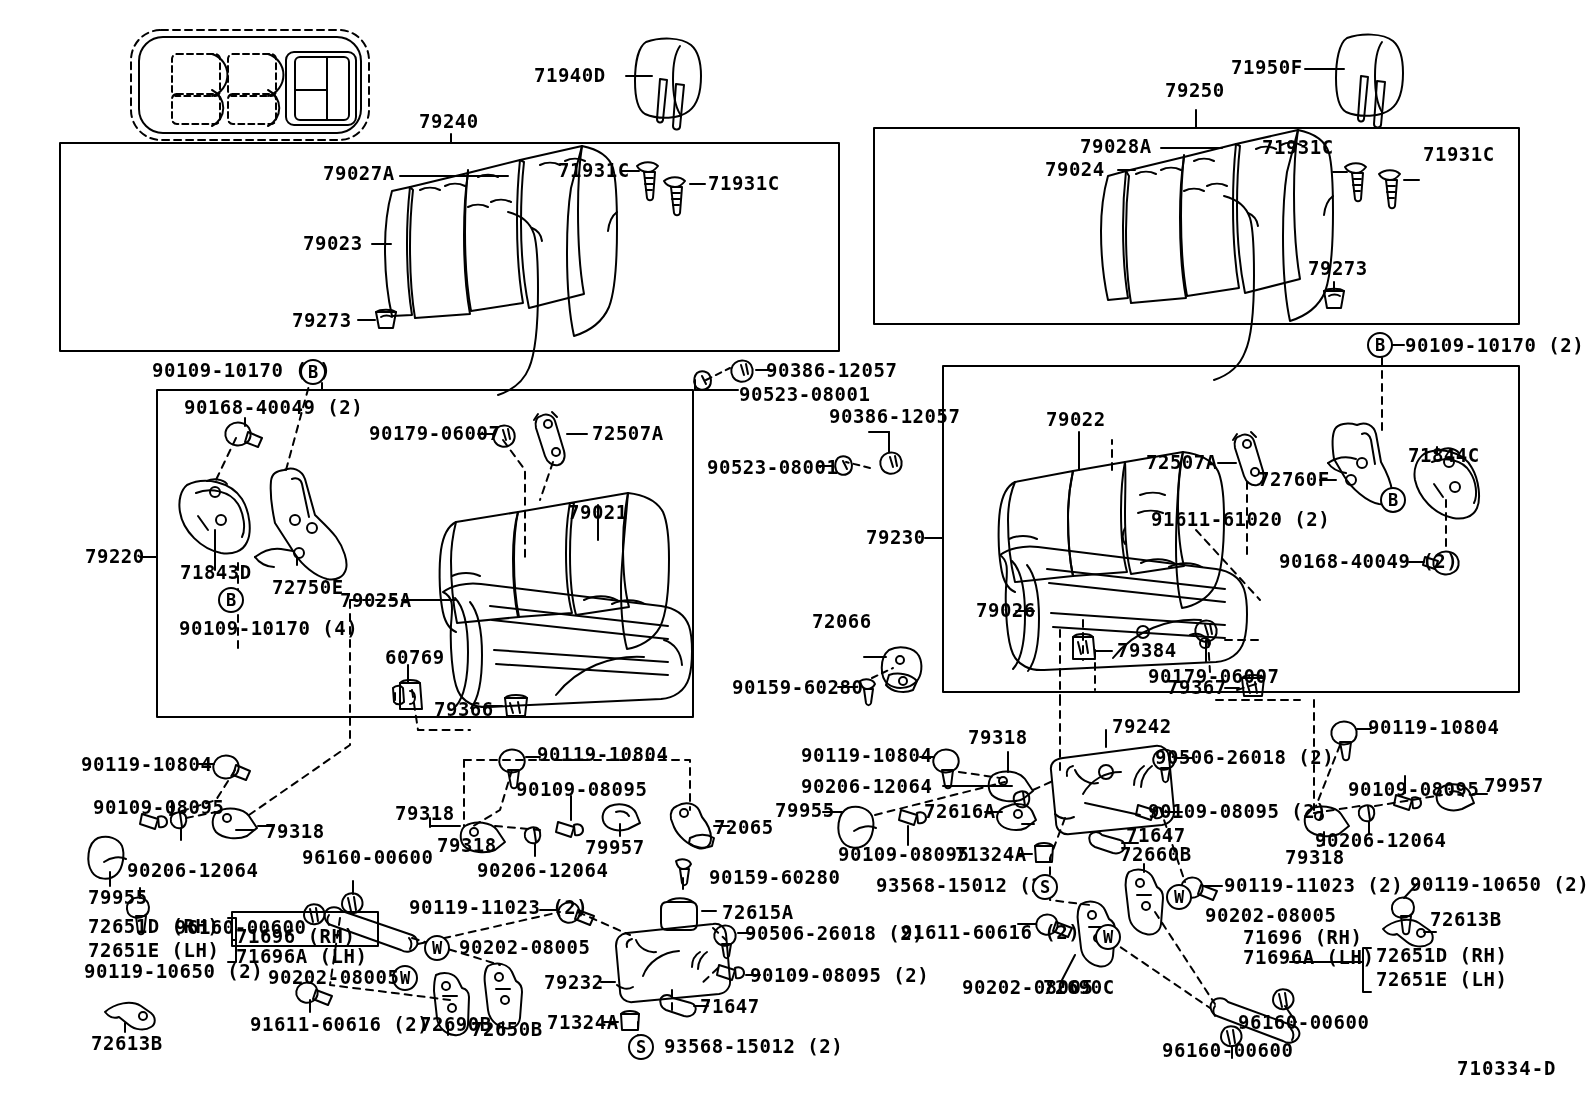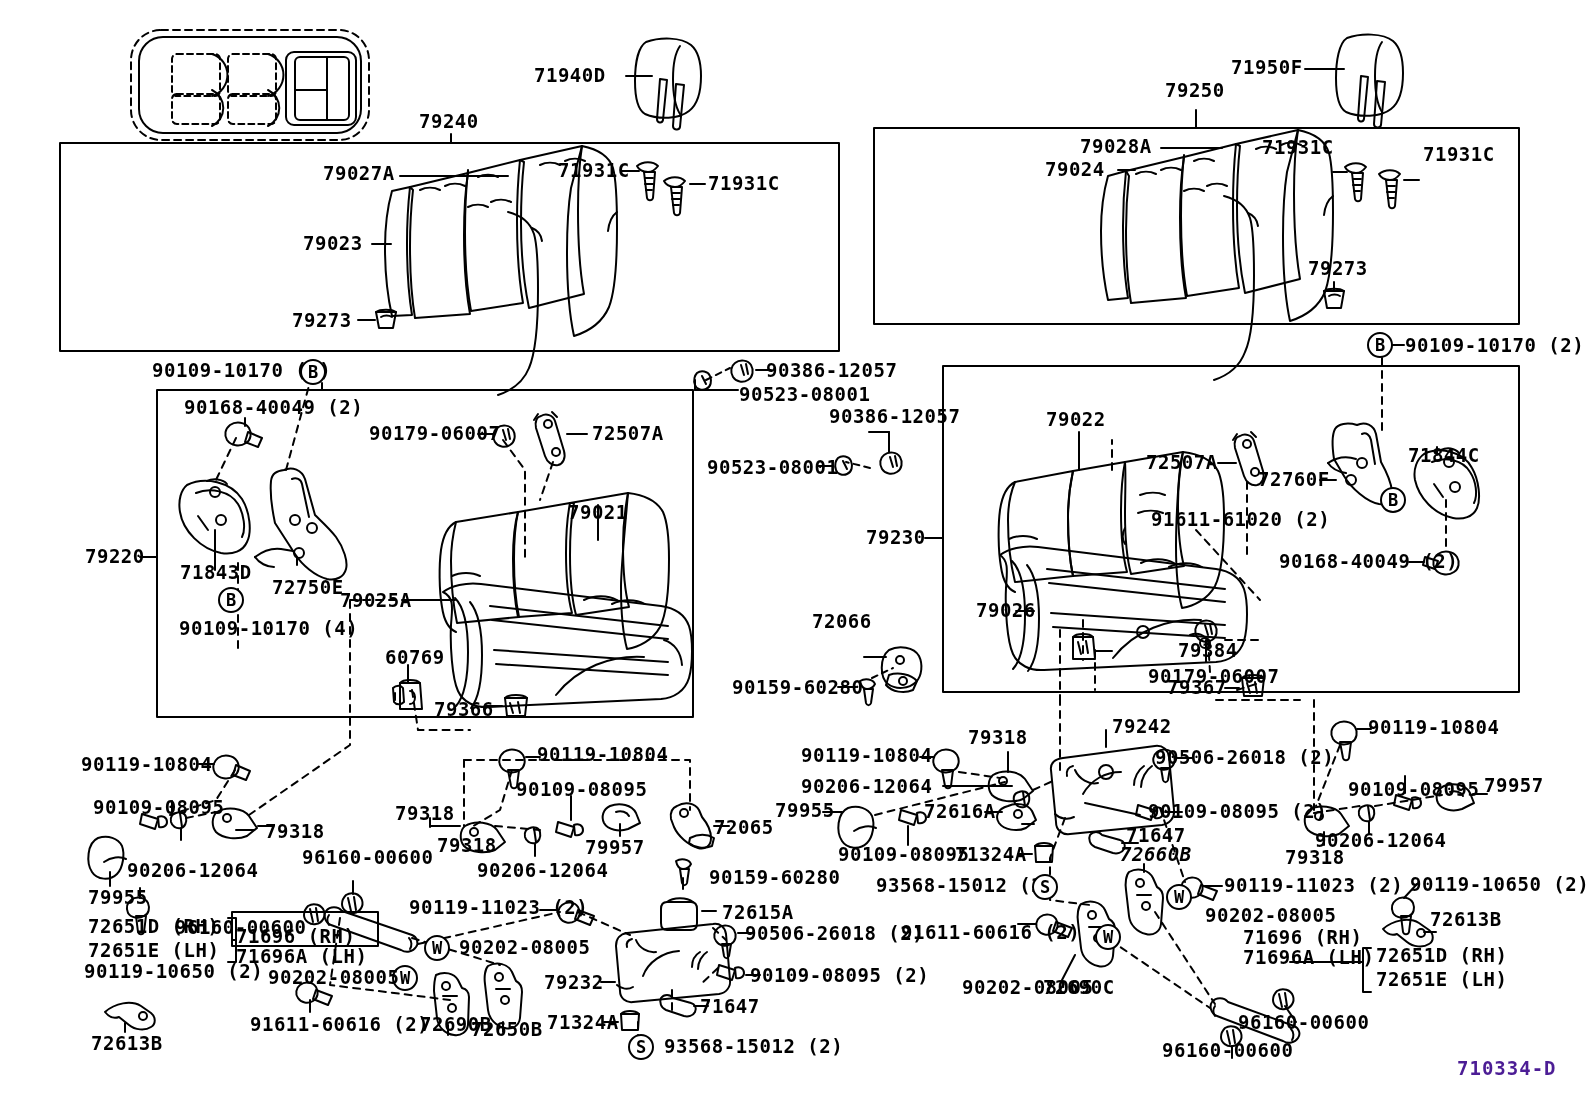--- a/index.html
+++ b/index.html
@@ -15,21 +15,21 @@
     font-family:"DejaVu Sans Mono","Liberation Mono",monospace;
     font-size:19px;
     font-weight:600;
     color:#000;
     white-space:nowrap;
     letter-spacing:0.5px;
     line-height:1;
   }
   .diagid{
     position:absolute;
-    font-size:19px;font-weight:600;color:#4c1d95;
+    font-size:19px;font-weight:600;color:#000000;
     font-family:"DejaVu Sans Mono","Liberation Mono",monospace;
     letter-spacing:1px;
   }
   
   svg.overlay{position:absolute;left:0;top:0;width:1592px;height:1099px;pointer-events:none;}
   .circ{
     position:absolute;
     width:26px;height:26px;border:2px solid #000;border-radius:50%;
     display:flex;align-items:center;justify-content:center;
     font-family:"DejaVu Sans Mono","Liberation Mono",monospace;
@@ -776,21 +776,21 @@
 
   <div class="lbl" style="left:1046px;top:410px;">79022</div>
   <div class="lbl" style="left:1146px;top:453px;">72507A</div>
   <div class="lbl" style="left:1258px;top:470px;">72760F</div>
   <div class="lbl" style="left:1408px;top:446px;">71844C</div>
   <div class="circ" style="left:1380px;top:487px;">B</div>
   <div class="lbl" style="left:1151px;top:510px;">91611-61020 (2)</div>
   <div class="lbl" style="left:1279px;top:552px;">90168-40049 (2)</div>
   <div class="lbl" style="left:866px;top:528px;">79230</div>
   <div class="lbl" style="left:976px;top:601px;">79026</div>
-  <div class="lbl" style="left:1178px;top:641px;">79384</div>
+  <div class="lbl" style="left:1117px;top:641px;">79384</div>
   <div class="lbl" style="left:1148px;top:667px;">90179-06007</div>
   <div class="lbl" style="left:1167px;top:678px;">79367</div>
 
   <div class="lbl" style="left:81px;top:755px;">90119-10804</div>
   <div class="lbl" style="left:93px;top:798px;">90109-08095</div>
   <div class="lbl" style="left:127px;top:861px;">90206-12064</div>
   <div class="lbl" style="left:265px;top:822px;">79318</div>
   <div class="lbl" style="left:88px;top:888px;">79955</div>
   <div class="lbl" style="left:88px;top:917px;">72651D (RH)</div>
   <div class="lbl" style="left:88px;top:941px;">72651E (LH)</div>
@@ -828,21 +828,21 @@
   <div class="lbl" style="left:968px;top:728px;">79318</div>
   <div class="lbl" style="left:1112px;top:717px;">79242</div>
   <div class="lbl" style="left:1155px;top:748px;">90506-26018 (2)</div>
   <div class="lbl" style="left:801px;top:777px;">90206-12064</div>
   <div class="lbl" style="left:775px;top:801px;">79955</div>
   <div class="lbl" style="left:924px;top:802px;">72616A</div>
   <div class="lbl" style="left:1148px;top:802px;">90109-08095 (2)</div>
   <div class="lbl" style="left:838px;top:845px;">90109-08095</div>
   <div class="lbl" style="left:955px;top:845px;">71324A</div>
   <div class="lbl" style="left:1126px;top:826px;">71647</div>
-  <div class="lbl" style="left:1120px;top:845px;font-style:italic;">72660B</div>
+  <div class="lbl" style="left:1120px;top:845px;">72660B</div>
   <div class="lbl" style="left:876px;top:876px;">93568-15012 (2)</div>
   <div class="circ" style="left:1032px;top:874px;">S</div>
   <div class="lbl" style="left:1224px;top:876px;">90119-11023 (2)</div>
   <div class="lbl" style="left:901px;top:923px;">91611-60616 (2)</div>
   <div class="circ" style="left:1166px;top:884px;">W</div>
   <div class="lbl" style="left:1205px;top:906px;">90202-08005</div>
   <div class="lbl" style="left:1043px;top:978px;">72690C</div>
   <div class="circ" style="left:1095px;top:924px;">W</div>
   <div class="lbl" style="left:962px;top:978px;">90202-08005</div>
   <div class="lbl" style="left:1243px;top:928px;">71696   (RH)</div>

